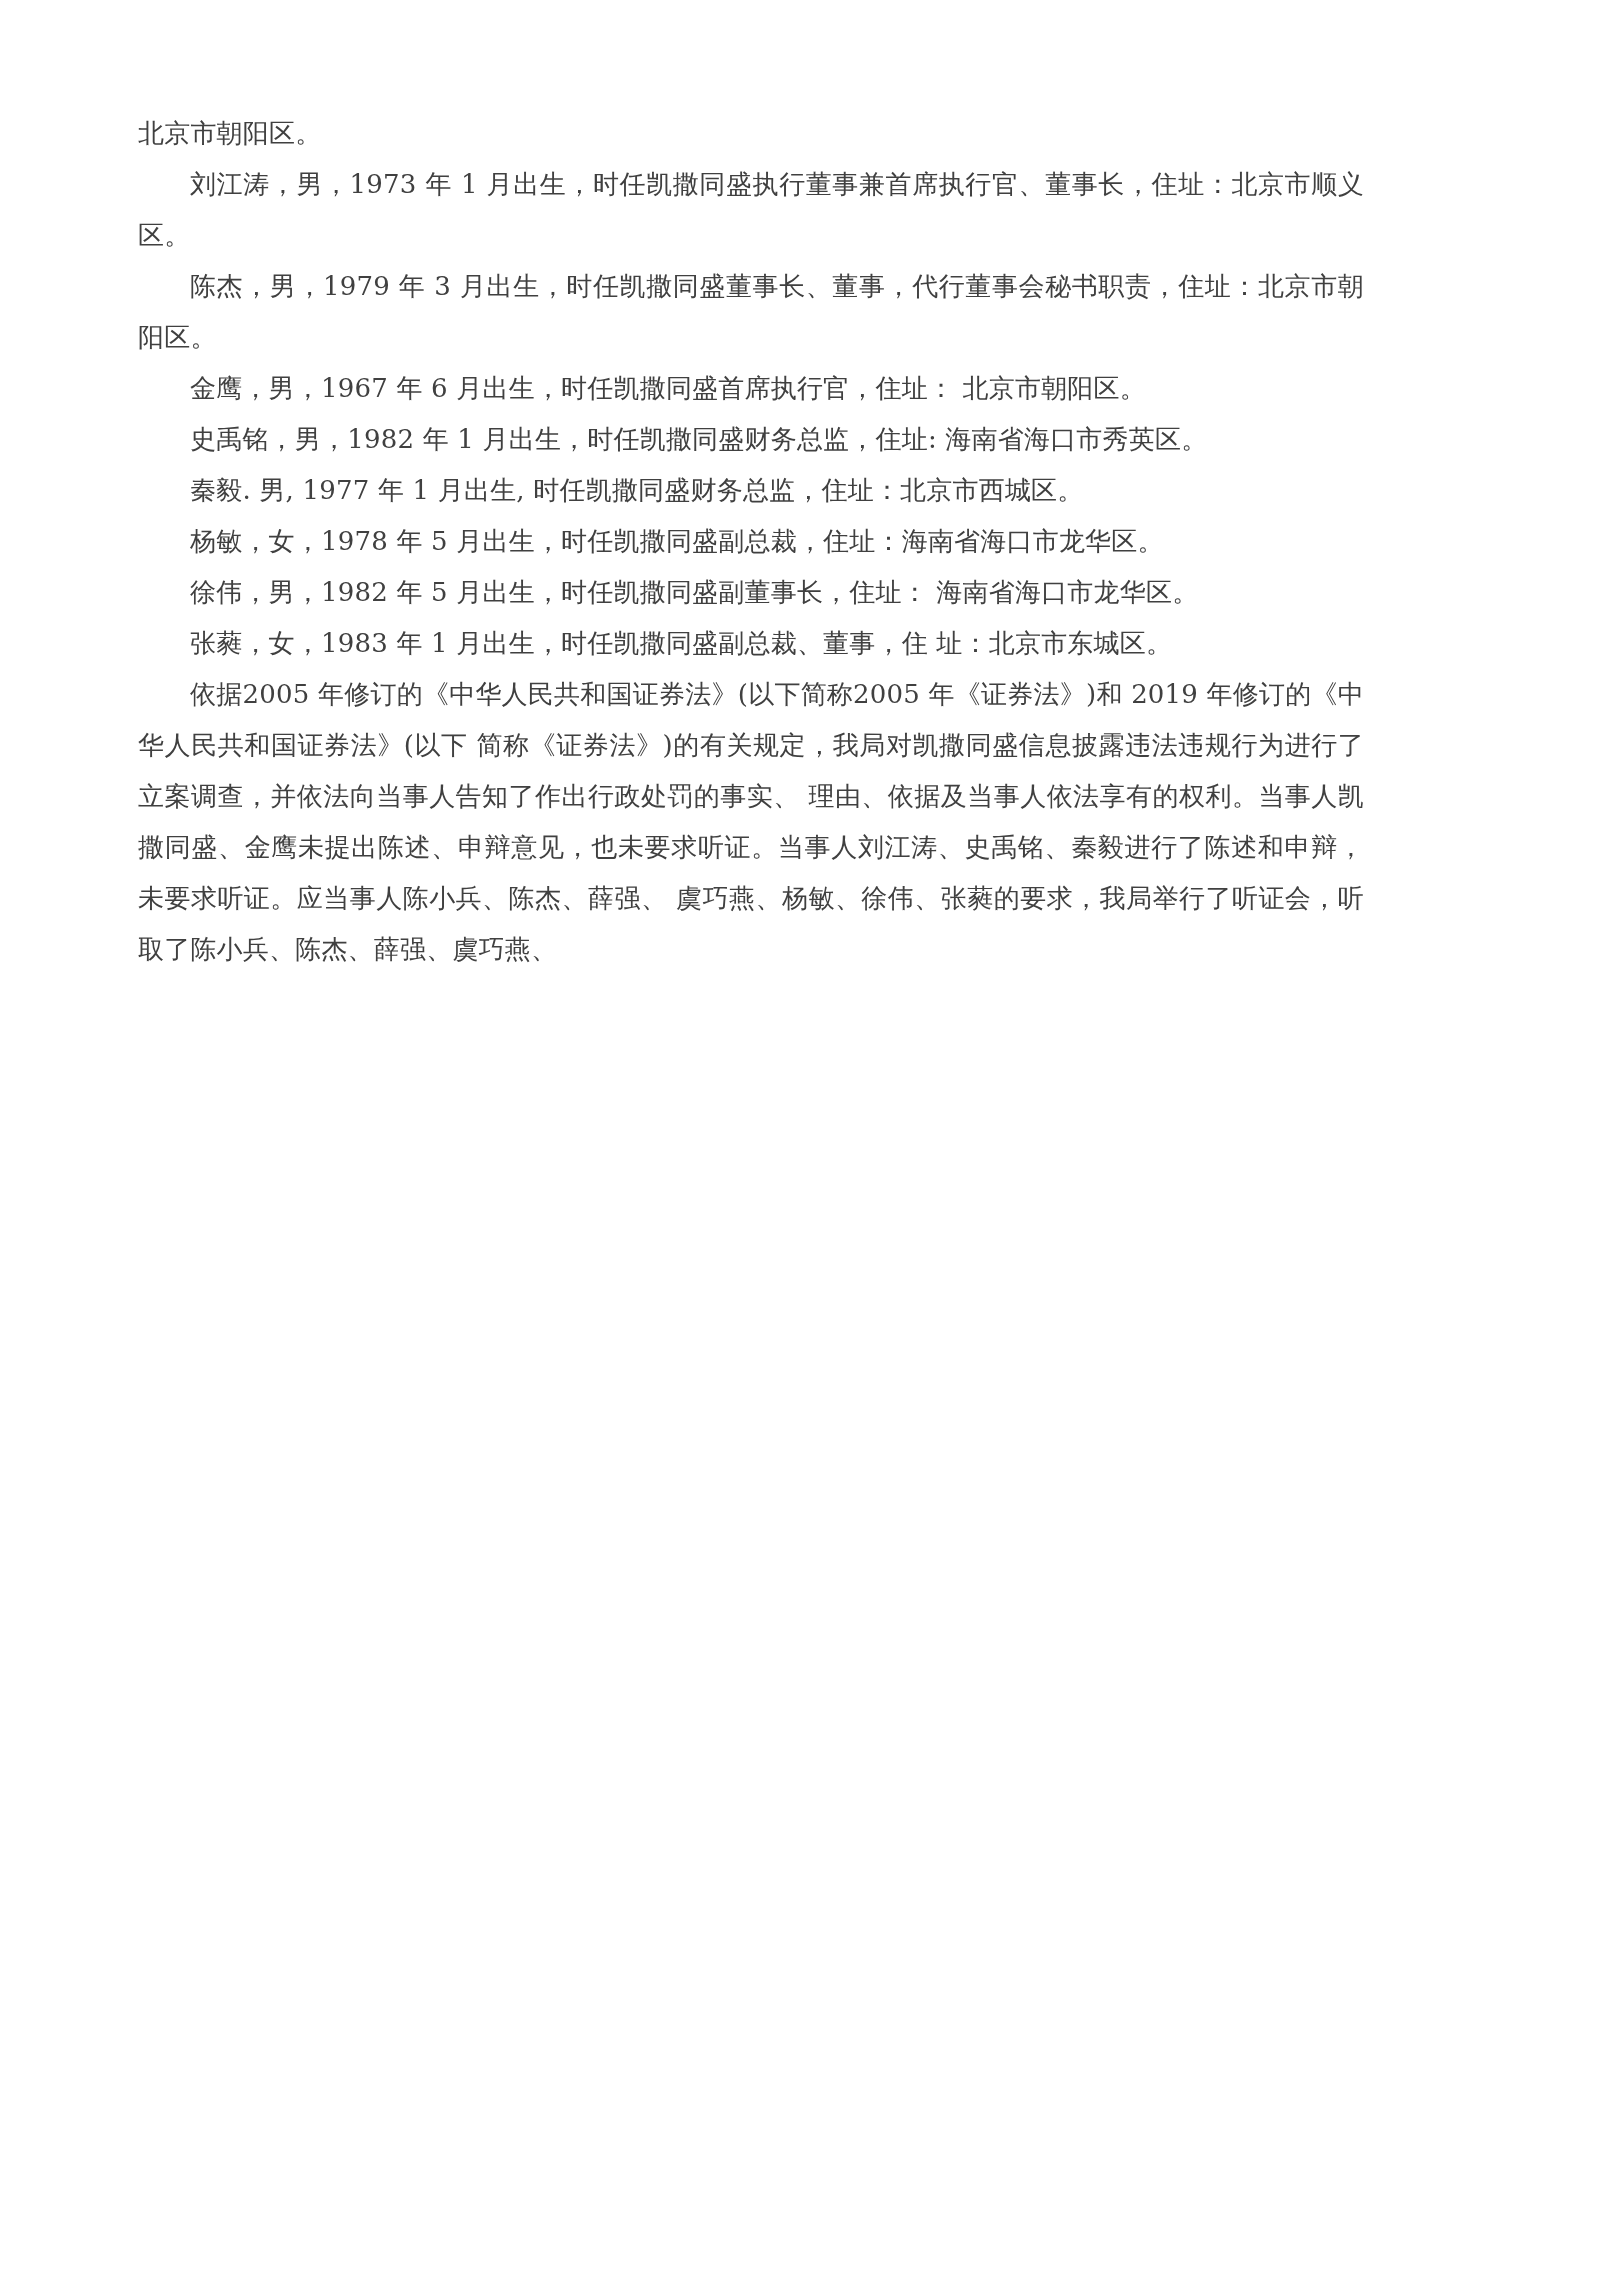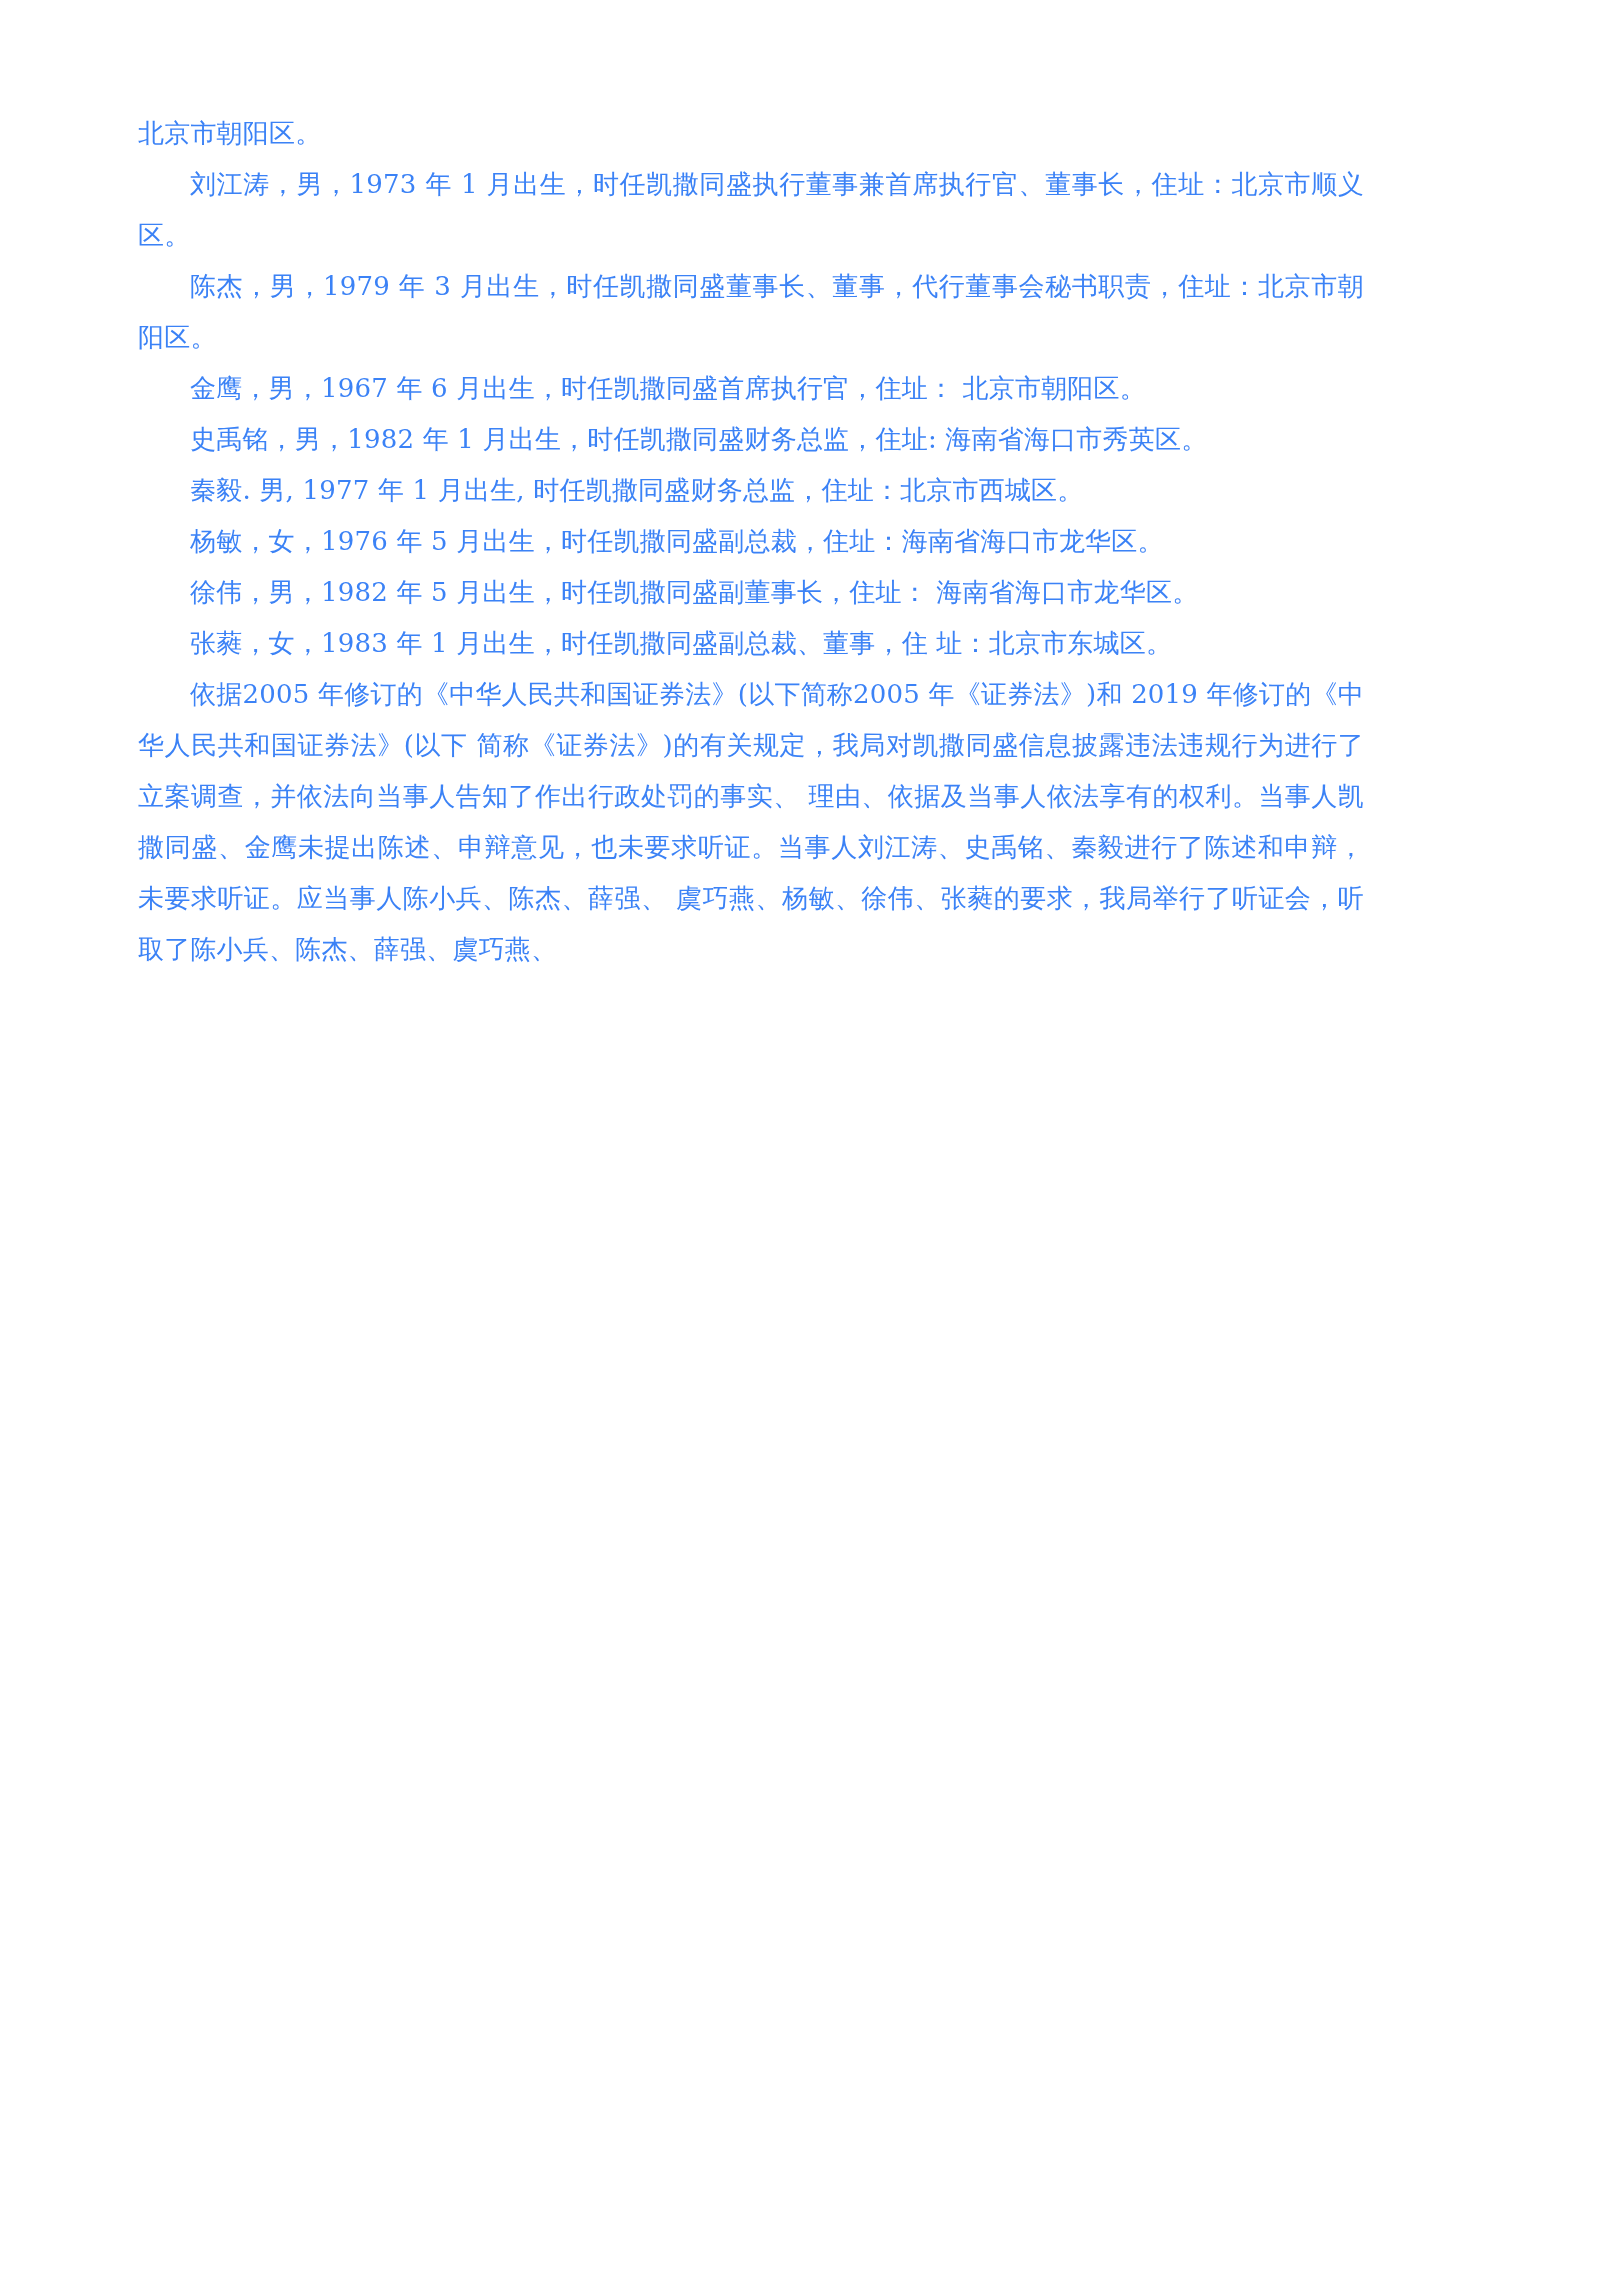--- a/index.html
+++ b/index.html
@@ -18,21 +18,21 @@
     box-sizing: border-box;
   }
   .doc-body {
     position: absolute;
     left: 138px;
     top: 108px;
     width: 1226px;
     font-family: "DejaVu Serif", "Liberation Serif", serif;
     font-size: 26px;
     line-height: 51px;
-    color: #3b82f6;
+    color: #404040;
     text-align: justify;
     text-justify: inter-ideograph;
     letter-spacing: 0.2px;
   }
   .para {
     margin: 0;
     padding: 0;
     text-align: justify;
     text-justify: inter-ideograph;
     white-space: pre-wrap;
@@ -61,21 +61,21 @@
     <p class="para indent">陈杰，男，1979 年 3 月出生，时任凯撒同盛董事长、董事，代行董事会秘书职责，住址：北京市朝阳区。</p>
 
     <p class="para indent">金鹰，男，1967 年 6 月出生，时任凯撒同盛首席执行官，住址： 北京市朝阳区。</p>
 
 
     <p class="para indent">史禹铭，男，1982 年 1 月出生，时任凯撒同盛财务总监，住址: 海南省海口市秀英区。</p>
 
     <p class="para indent">秦毅. 男, 1977 年 1 月出生, 时任凯撒同盛财务总监，住址：北京市西城区。</p>
 
 
-    <p class="para indent">杨敏，女，1976 年 5 月出生，时任凯撒同盛副总裁，住址：海南省海口市龙华区。</p>
+    <p class="para indent">杨敏，女，1978 年 5 月出生，时任凯撒同盛副总裁，住址：海南省海口市龙华区。</p>
 
     <p class="para indent">徐伟，男，1982 年 5 月出生，时任凯撒同盛副董事长，住址： 海南省海口市龙华区。</p>
 
     <p class="para indent">张蕤，女，1983 年 1 月出生，时任凯撒同盛副总裁、董事，住 址：北京市东城区。</p>
 
     <p class="para indent justify-all">依据2005 年修订的《中华人民共和国证券法》(以下简称2005 年《证券法》)和 2019 年修订的《中华人民共和国证券法》(以下 简称《证券法》)的有关规定，我局对凯撒同盛信息披露违法违规行为进行了立案调查，并依法向当事人告知了作出行政处罚的事实、 理由、依据及当事人依法享有的权利。当事人凯撒同盛、金鹰未提出陈述、申辩意见，也未要求听证。当事人刘江涛、史禹铭、秦毅进行了陈述和申辩，未要求听证。应当事人陈小兵、陈杰、薛强、 虞巧燕、杨敏、徐伟、张蕤的要求，我局举行了听证会，听取了陈小兵、陈杰、薛强、虞巧燕、</p>
 
   </div>
 </div>
 

